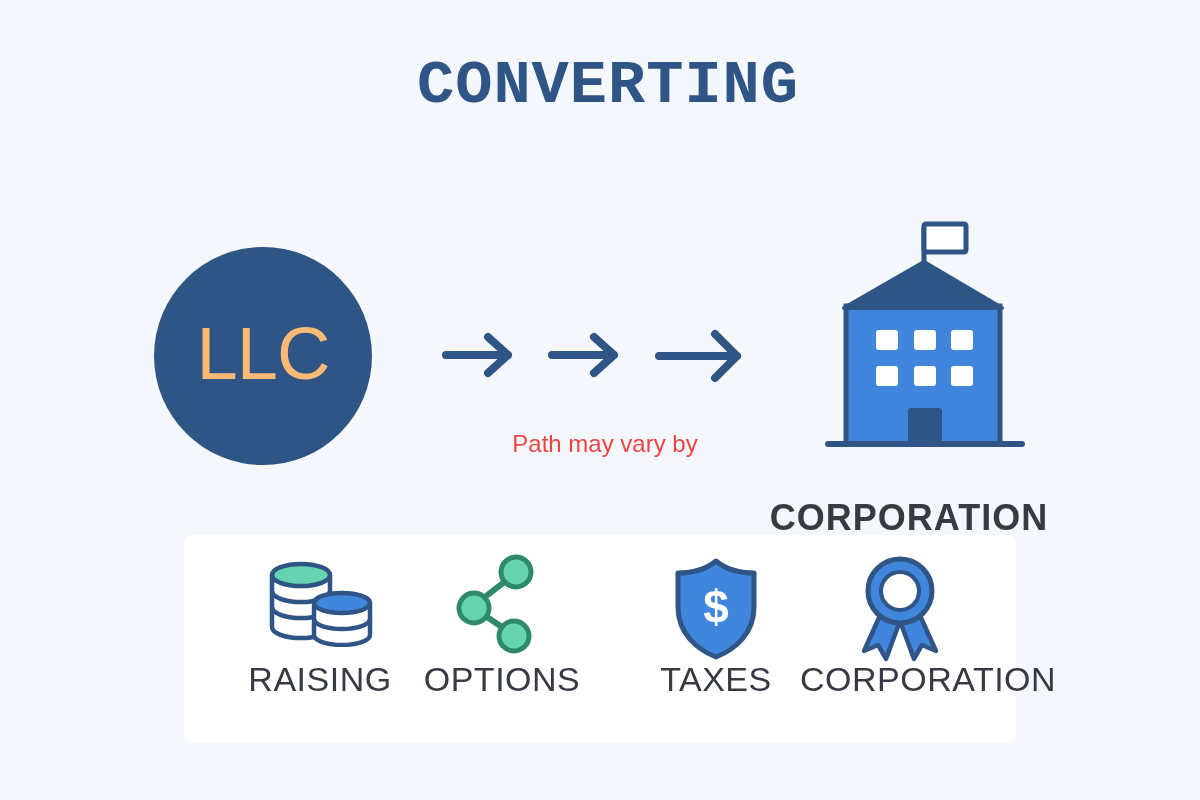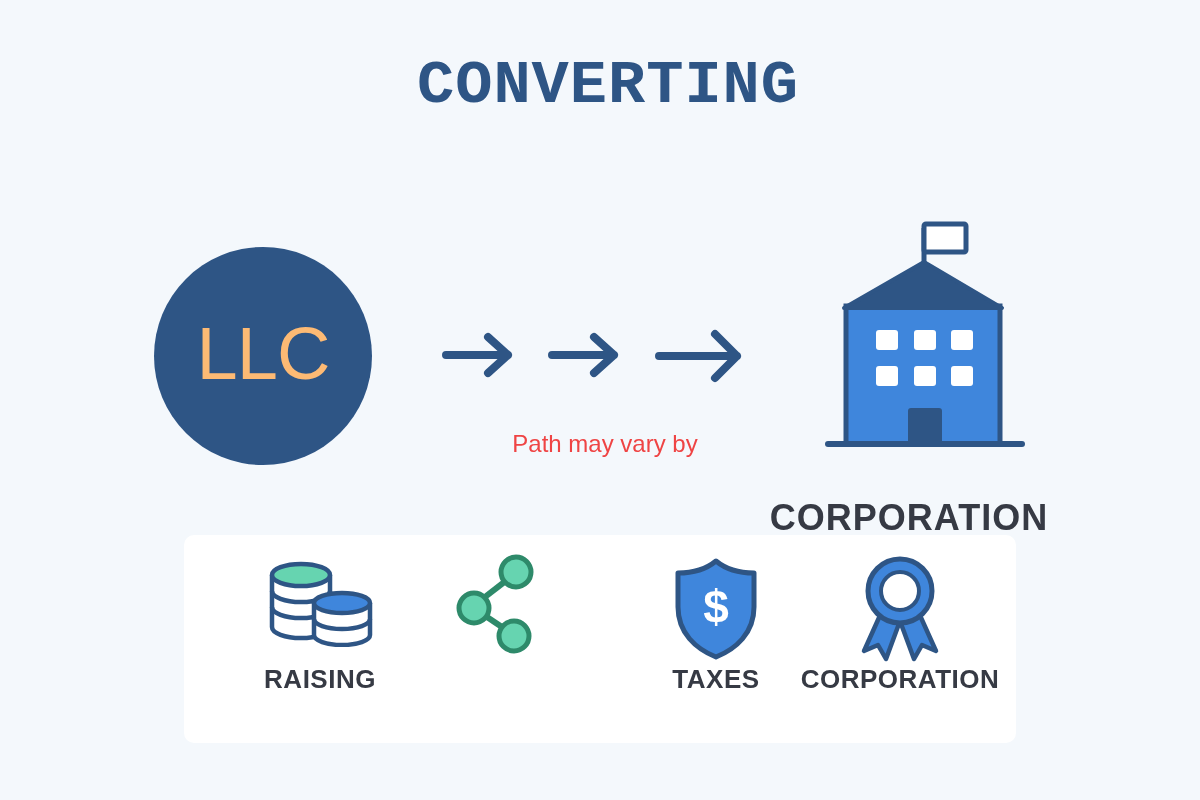--- a/index.html
+++ b/index.html
@@ -40,22 +40,22 @@
     font-size: 36px; letter-spacing: 1px; margin-top: 23px;
   }
   .panel {
     position: absolute; left: 184px; top: 535px; width: 832px; height: 208px;
     background: #ffffff; border-radius: 10px;
   }
   .benefit { position: absolute; top: 0; width: 200px; }
   .benefit svg { position: absolute; }
   .benefit-label {
     position: absolute; left: 0; width: 200px; top: 128px;
-    text-align: center; color: #363a44; font-weight: 700;
-    font-size: 26px; line-height: 32px; letter-spacing: 0.5px;
+    text-align: center; color: #363a44; font-weight: 400;
+    font-size: 34px; line-height: 32px; letter-spacing: 0.5px;
   }
   .benefit-label span { display: block; }
 </style>
 </head>
 <body>
 
 <div class="title">
   <span>CONVERTING</span>
 </div>
 
@@ -125,20 +125,21 @@
 
   <div class="benefit" style="left:218px">
     <svg style="left:54px;top:18px" width="100" height="102" viewBox="0 0 100 102">
       <line x1="60" y1="20" x2="16" y2="54" stroke="#2e8a6a" stroke-width="6"></line>
       <line x1="16" y1="54" x2="58" y2="82" stroke="#2e8a6a" stroke-width="6"></line>
       <circle cx="60" cy="19" r="15" fill="#66d4b0" stroke="#2e8a6a" stroke-width="5"></circle>
       <circle cx="18" cy="55" r="15" fill="#66d4b0" stroke="#2e8a6a" stroke-width="5"></circle>
       <circle cx="58" cy="83" r="15" fill="#66d4b0" stroke="#2e8a6a" stroke-width="5"></circle>
     </svg>
     <div class="benefit-label">
+      <span>OPTIONS</span>
     </div>
   </div>
 
   <div class="benefit" style="left:432px">
     <svg style="left:56px;top:22px" width="88" height="104" viewBox="0 0 88 104">
       <path d="M44 4 C32 14 18 16 6 16 V50 C6 76 24 92 44 100 C64 92 82 76 82 50 V16 C70 16 56 14 44 4 Z" fill="#3f86dc" stroke="#2e5585" stroke-width="5" stroke-linejoin="round"></path>
       <text x="44" y="66" text-anchor="middle" fill="#ffffff" font-family="Liberation Sans, sans-serif" font-weight="700" font-size="46">$</text>
     </svg>
     <div class="benefit-label">
       <span>TAXES</span>

